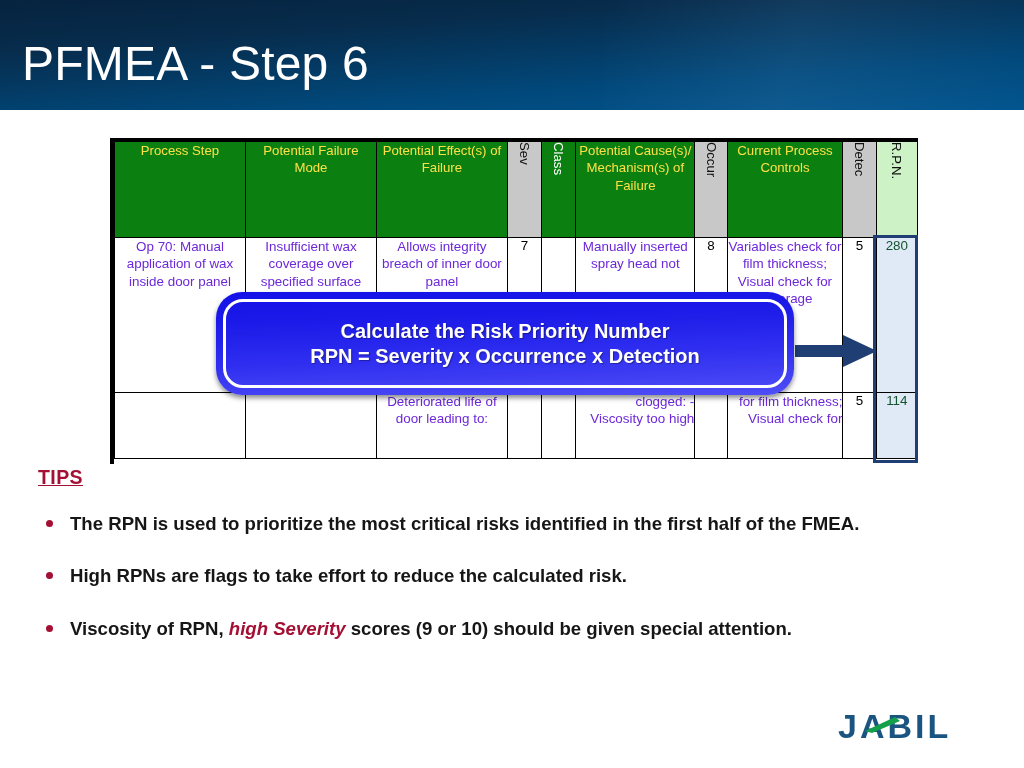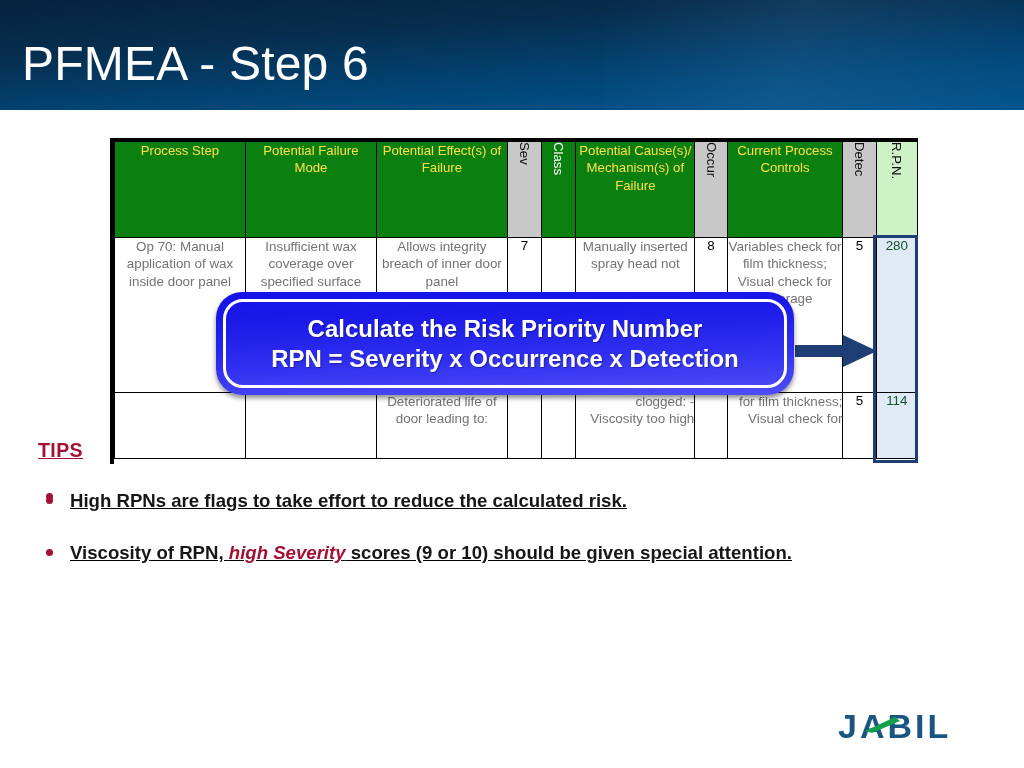--- a/index.html
+++ b/index.html
@@ -113,21 +113,21 @@
     font-size: 13.2px;
     line-height: 1;
     white-space: nowrap;
     display: inline-block;
   }
 
   
   td.dc {
     font-size: 13.4px;
     line-height: 1.30;
-    color: #737373;
+    color: #6d28d9;
     text-align: center;
     padding: 3px 2px 0 2px;
     background: #ffffff;
   }
   td.dc.left {
     text-align: right;
     padding-left: 4px;
   }
   td.num {
     font-size: 13.4px;
@@ -188,34 +188,33 @@
     border-radius: 20px;
     box-sizing: border-box;
     display: flex;
     flex-direction: column;
     align-items: center;
     justify-content: center;
   }
   .callout-line {
     color: #ffffff;
     font-weight: bold;
-    font-size: 24px;
+    font-size: 20px;
     line-height: 1.22;
     text-align: right;
     white-space: nowrap;
     text-shadow: 1px 1px 1px rgba(0,0,0,0.35);
   }
 
   
   #tips {
     position: absolute;
     left: 38px;
-    top: 439px;
+    top: 466px;
     width: 960px;
-    text-decoration: underline;
   }
   #tips-heading {
     color: #a41034;
     font-weight: bold;
     font-size: 19.5px;
     text-decoration: underline;
     letter-spacing: 0.4px;
     margin-bottom: 22px;
   }
   .tip {
@@ -327,20 +326,21 @@
     <div class="callout-line">Calculate the Risk Priority Number</div>
     <div class="callout-line">RPN = Severity x Occurrence x Detection</div>
   </div>
 </div>
 
 <div id="tips">
   <div id="tips-heading">TIPS</div>
 
   <div class="tip">
     <span class="bullet"></span>
+    <span>The RPN is used to prioritize the most critical risks identified in the first half of the FMEA.</span>
   </div>
 
   <div class="tip">
     <span class="bullet"></span>
     <span>High RPNs are flags to take effort to reduce the calculated risk.</span>
   </div>
 
   <div class="tip">
     <span class="bullet"></span><span>Viscosity of RPN, </span><span class="emph">high Severity</span><span> scores (9 or 10) should be given special attention.</span>
   </div>

